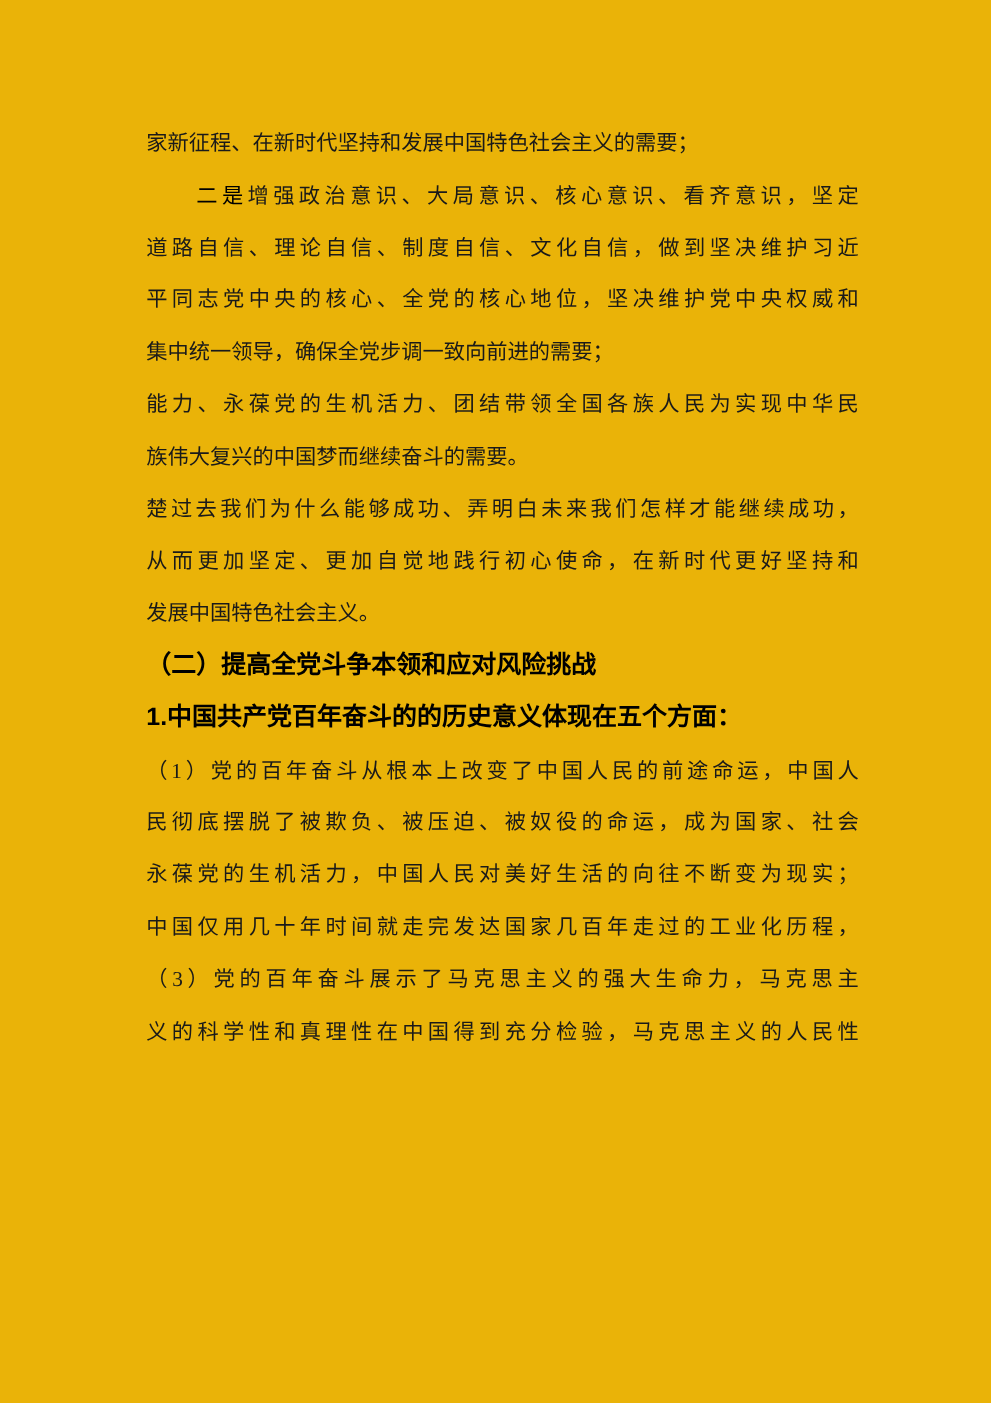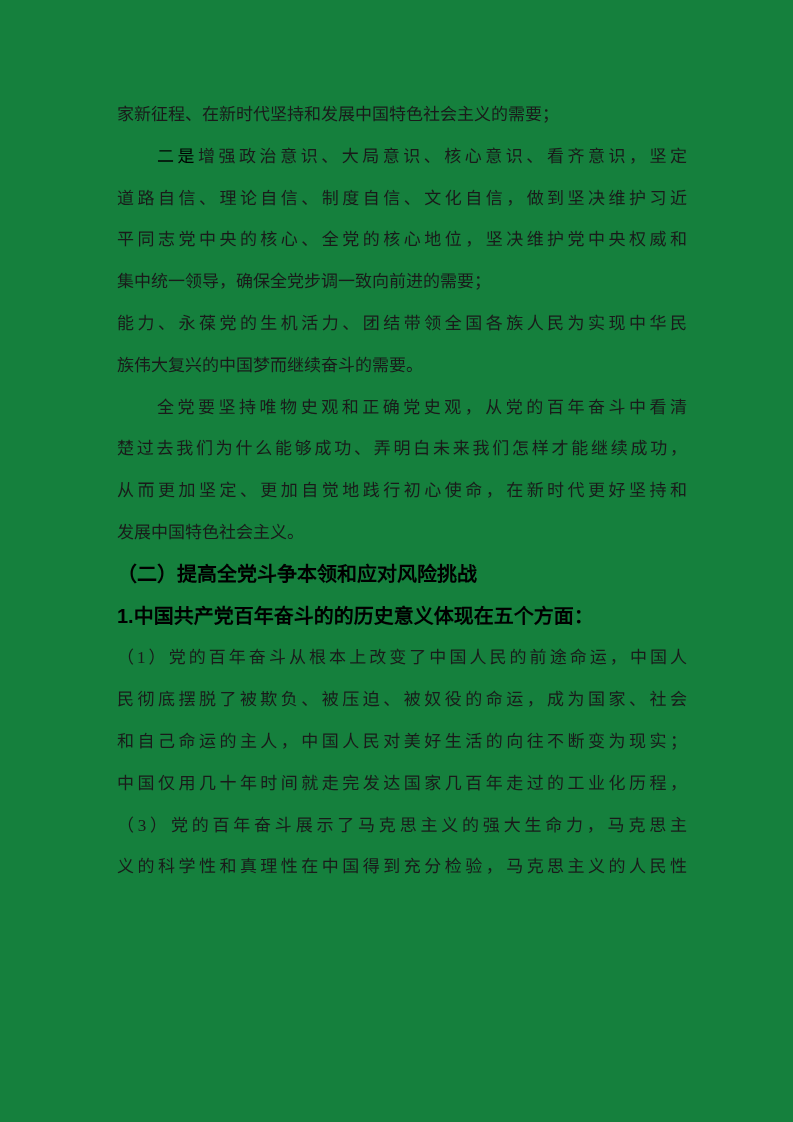--- a/index.html
+++ b/index.html
@@ -4,21 +4,21 @@
 <style>
   html, body {
     margin: 0;
     padding: 0;
     background: #ffffff;
   }
   .page {
     position: relative;
     width: 793px;
     height: 1122px;
-    background: #15803d;
+    background: #eab308;
     overflow: hidden;
     font-family: "Liberation Serif", "DejaVu Serif", serif;
   }
   .text-column {
     position: absolute;
     left: 117px;
     top: 94px;
     width: 570px;
   }
   .line {
@@ -54,26 +54,25 @@
 
 <div class="page">
   <div class="text-column">
       <div class="line">家新征程、在新时代坚持和发展中国特色社会主义的需要；</div>
       <div class="line fill indent"><b>二是</b><span>增强政治意识、大局意识、核心意识、看齐意识，坚定</span></div>
       <div class="line fill">道路自信、理论自信、制度自信、文化自信，做到坚决维护习近</div>
       <div class="line fill">平同志党中央的核心、全党的核心地位，坚决维护党中央权威和</div>
       <div class="line">集中统一领导，确保全党步调一致向前进的需要；</div>
       <div class="line fill">能力、永葆党的生机活力、团结带领全国各族人民为实现中华民</div>
       <div class="line">族伟大复兴的中国梦而继续奋斗的需要。</div>
-      <div class="line fill indent">全党要坚持唯物史观和正确党史观，从党的百年奋斗中看清</div>
       <div class="line fill">楚过去我们为什么能够成功、弄明白未来我们怎样才能继续成功，</div>
       <div class="line fill">从而更加坚定、更加自觉地践行初心使命，在新时代更好坚持和</div>
       <div class="line">发展中国特色社会主义。</div>
       <div class="line h">（二）提高全党斗争本领和应对风险挑战</div>
       <div class="line h">1.中国共产党百年奋斗的的历史意义体现在五个方面：</div>
       <div class="line fill">（1）党的百年奋斗从根本上改变了中国人民的前途命运，中国人</div>
       <div class="line fill">民彻底摆脱了被欺负、被压迫、被奴役的命运，成为国家、社会</div>
-      <div class="line fill">和自己命运的主人，中国人民对美好生活的向往不断变为现实；</div>
+      <div class="line fill">永葆党的生机活力，中国人民对美好生活的向往不断变为现实；</div>
       <div class="line fill">中国仅用几十年时间就走完发达国家几百年走过的工业化历程，</div>
       <div class="line fill">（3）党的百年奋斗展示了马克思主义的强大生命力，马克思主</div>
       <div class="line fill">义的科学性和真理性在中国得到充分检验，马克思主义的人民性</div>
     </div>
 </div>
 
 </body></html>

